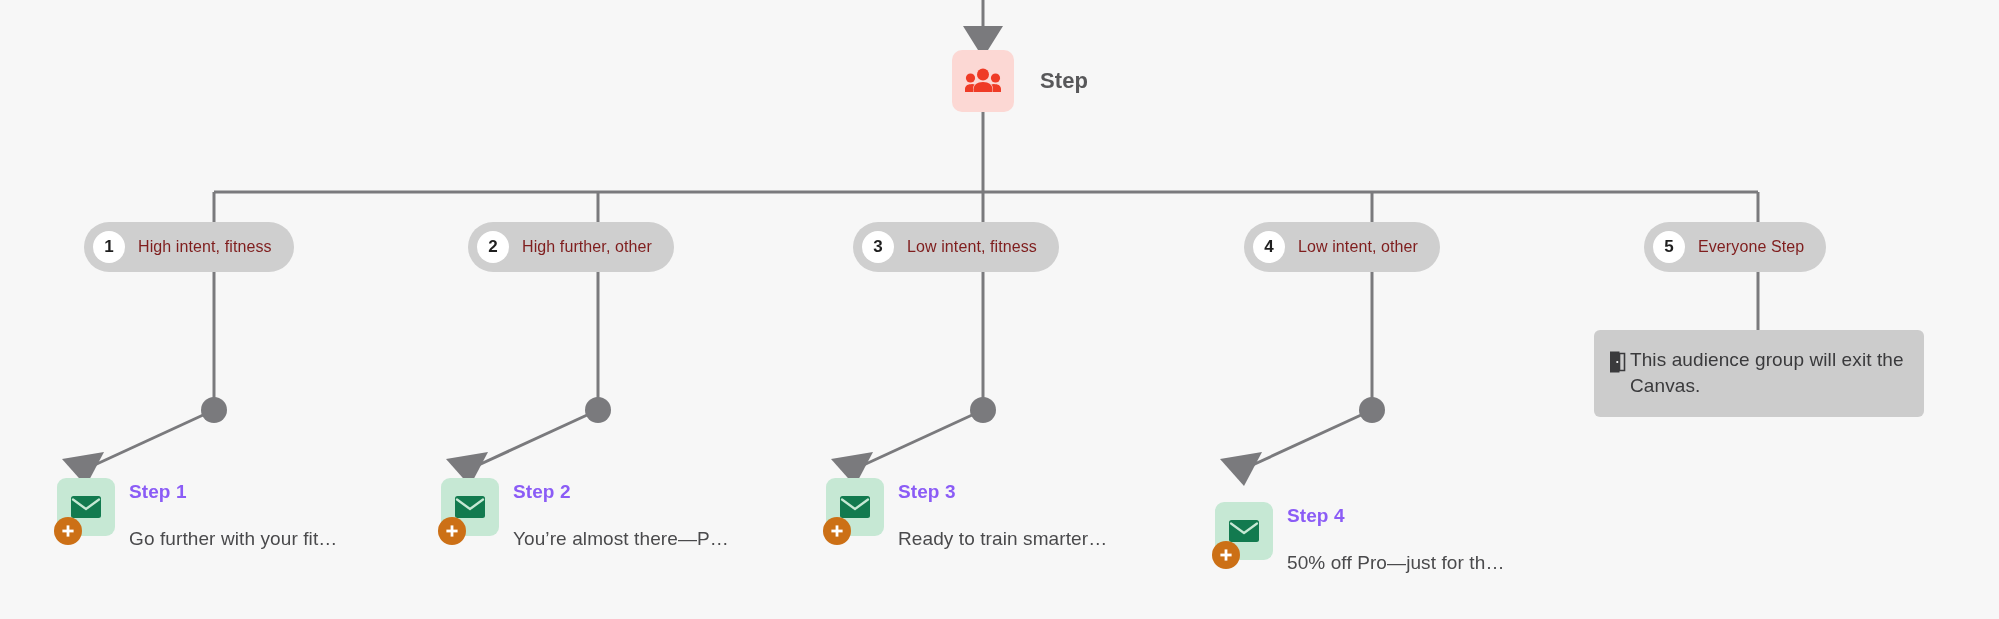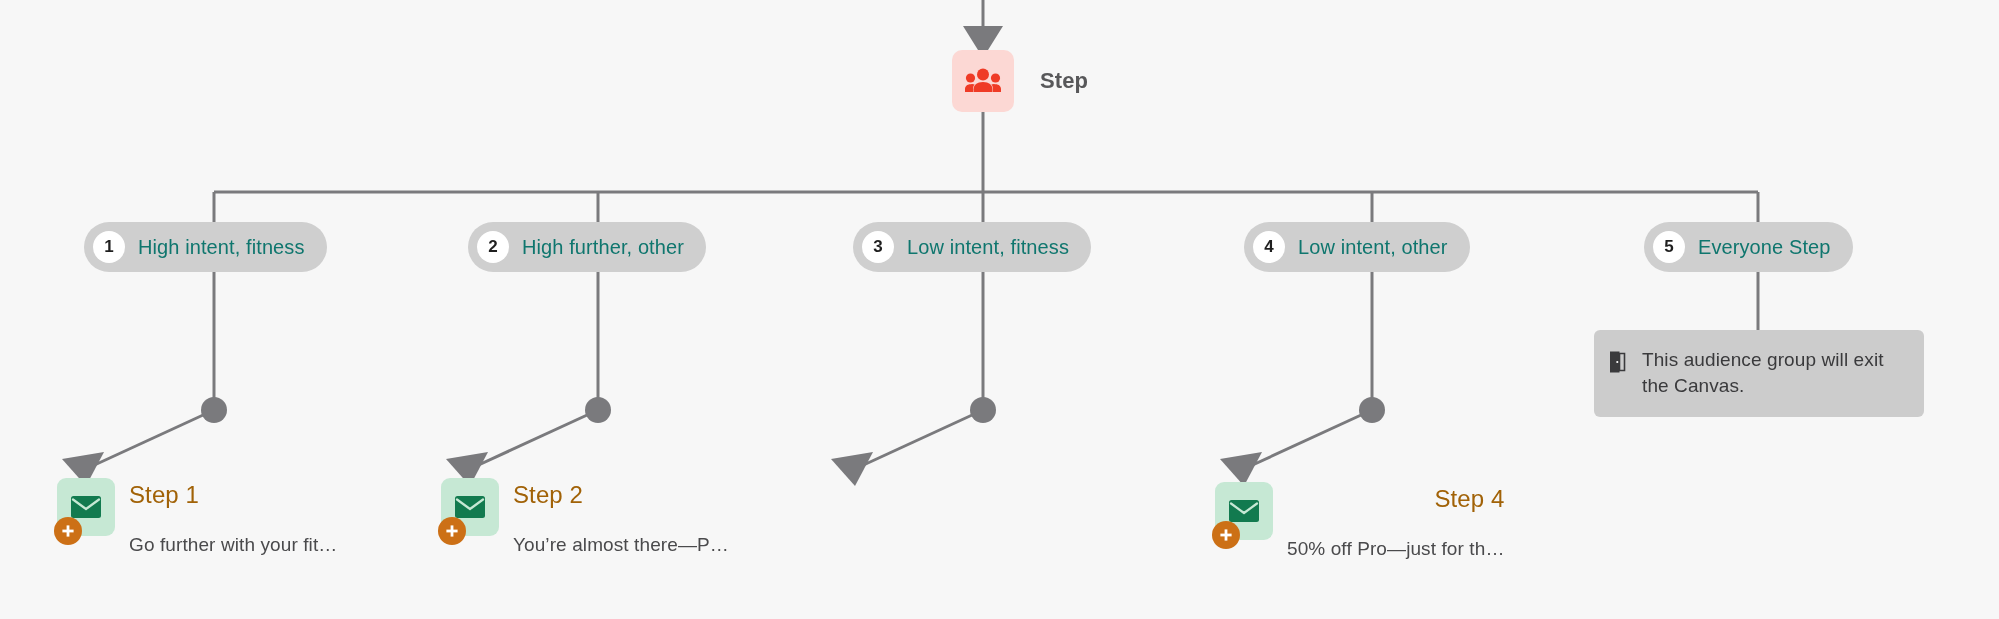--- a/index.html
+++ b/index.html
@@ -78,22 +78,22 @@
     background: #ffffff;
     color: #1f1f1f;
     font-size: 17px;
     font-weight: 700;
     display: flex;
     align-items: center;
     justify-content: center;
     flex: none;
   }
   .pill-label {
-    font-size: 20px;
-    color: #0f766e;
+    font-size: 16px;
+    color: #7f1d1d;
     font-weight: 400;
     letter-spacing: .1px;
   }
   
   .msg-node {
     position: absolute;
     display: flex;
     align-items: flex-start;
     gap: 14px;
   }
@@ -115,23 +115,23 @@
     align-items: center;
     justify-content: center;
   }
   .msg-text {
     padding-top: 3px;
     display: flex;
     flex-direction: column;
     gap: 4px;
   }
   .msg-title {
-    font-size: 24px;
-    font-weight: 400;
-    color: #a16207;
+    font-size: 19px;
+    font-weight: 700;
+    color: #8b5cf6;
     letter-spacing: .1px;
     white-space: nowrap;
   }
   .msg-sub {
     font-size: 19px;
     font-weight: 400;
     color: #4a4a4c;
     letter-spacing: .1px;
     white-space: nowrap;
     margin-top: 21px;
@@ -141,21 +141,21 @@
     position: absolute;
     left: 1594px;
     top: 330px;
     width: 330px;
     background: #cccccc;
     border-radius: 6px;
     padding: 17px 16px 18px 14px;
     box-sizing: border-box;
     display: flex;
     align-items: flex-start;
-    gap: 14px;
+    gap: 2px;
   }
   .exit-card-text {
     font-size: 19px;
     line-height: 26px;
     color: #3a3a3c;
     letter-spacing: .1px;
   }
   .door-icon {
     flex: none;
     margin-top: 3px;
@@ -284,33 +284,51 @@
           <path d="M2.4 6.6h11.2v2.8H2.4z" fill="#ffffff"></path>
         </svg>
       </div>
     </div>
     <div class="msg-text">
       <div class="msg-title">Step 2</div>
       <div class="msg-sub">You’re almost there—P…</div>
     </div>
   </div>
 
-
-  <div class="msg-node" style="left:1215px;top:482px;text-align:right;">
+  <div class="msg-node" style="left:826px; top:478px;">
     <div class="node-tile email">
       <svg width="30" height="22" viewBox="0 0 30 22">
         <rect x="0" y="0" width="30" height="22" rx="2.5" fill="#127a4f"></rect>
         <path d="M2 3.5l13 9.5 13-9.5" fill="none" stroke="#c6e8d4" stroke-width="2.2" stroke-linecap="round" stroke-linejoin="round"></path>
       </svg>
       <div class="plus-badge">
         <svg width="16" height="16" viewBox="0 0 16 16">
           <path d="M6.6 2.4h2.8v11.2H6.6z" fill="#ffffff"></path>
           <path d="M2.4 6.6h11.2v2.8H2.4z" fill="#ffffff"></path>
         </svg>
       </div>
     </div>
     <div class="msg-text">
+      <div class="msg-title">Step 3</div>
+      <div class="msg-sub">Ready to train smarter…</div>
+    </div>
+  </div>
+
+  <div class="msg-node" style="left:1215px;top:502px;">
+    <div class="node-tile email">
+      <svg width="30" height="22" viewBox="0 0 30 22">
+        <rect x="0" y="0" width="30" height="22" rx="2.5" fill="#127a4f"></rect>
+        <path d="M2 3.5l13 9.5 13-9.5" fill="none" stroke="#c6e8d4" stroke-width="2.2" stroke-linecap="round" stroke-linejoin="round"></path>
+      </svg>
+      <div class="plus-badge">
+        <svg width="16" height="16" viewBox="0 0 16 16">
+          <path d="M6.6 2.4h2.8v11.2H6.6z" fill="#ffffff"></path>
+          <path d="M2.4 6.6h11.2v2.8H2.4z" fill="#ffffff"></path>
+        </svg>
+      </div>
+    </div>
+    <div class="msg-text">
       <div class="msg-title">Step 4</div>
       <div class="msg-sub">50% off Pro—just for th…</div>
     </div>
   </div>
 
 </div>
 
 </body></html>

